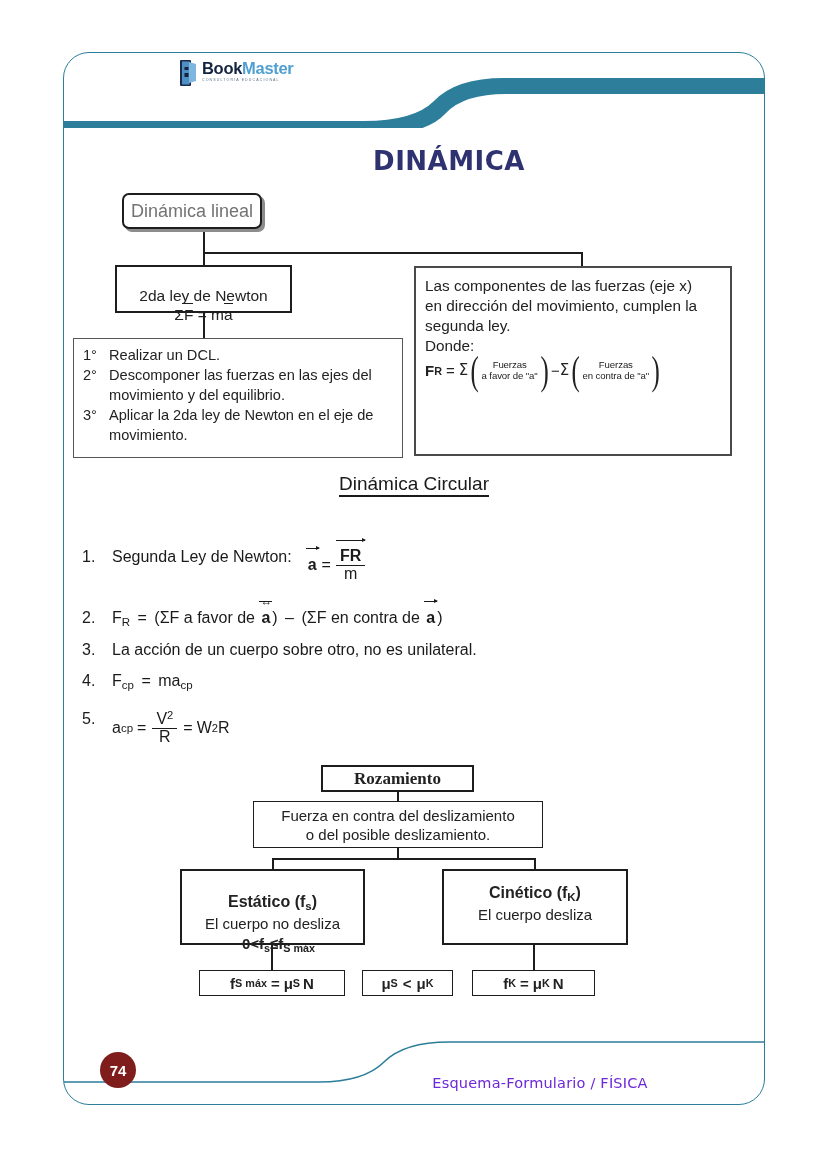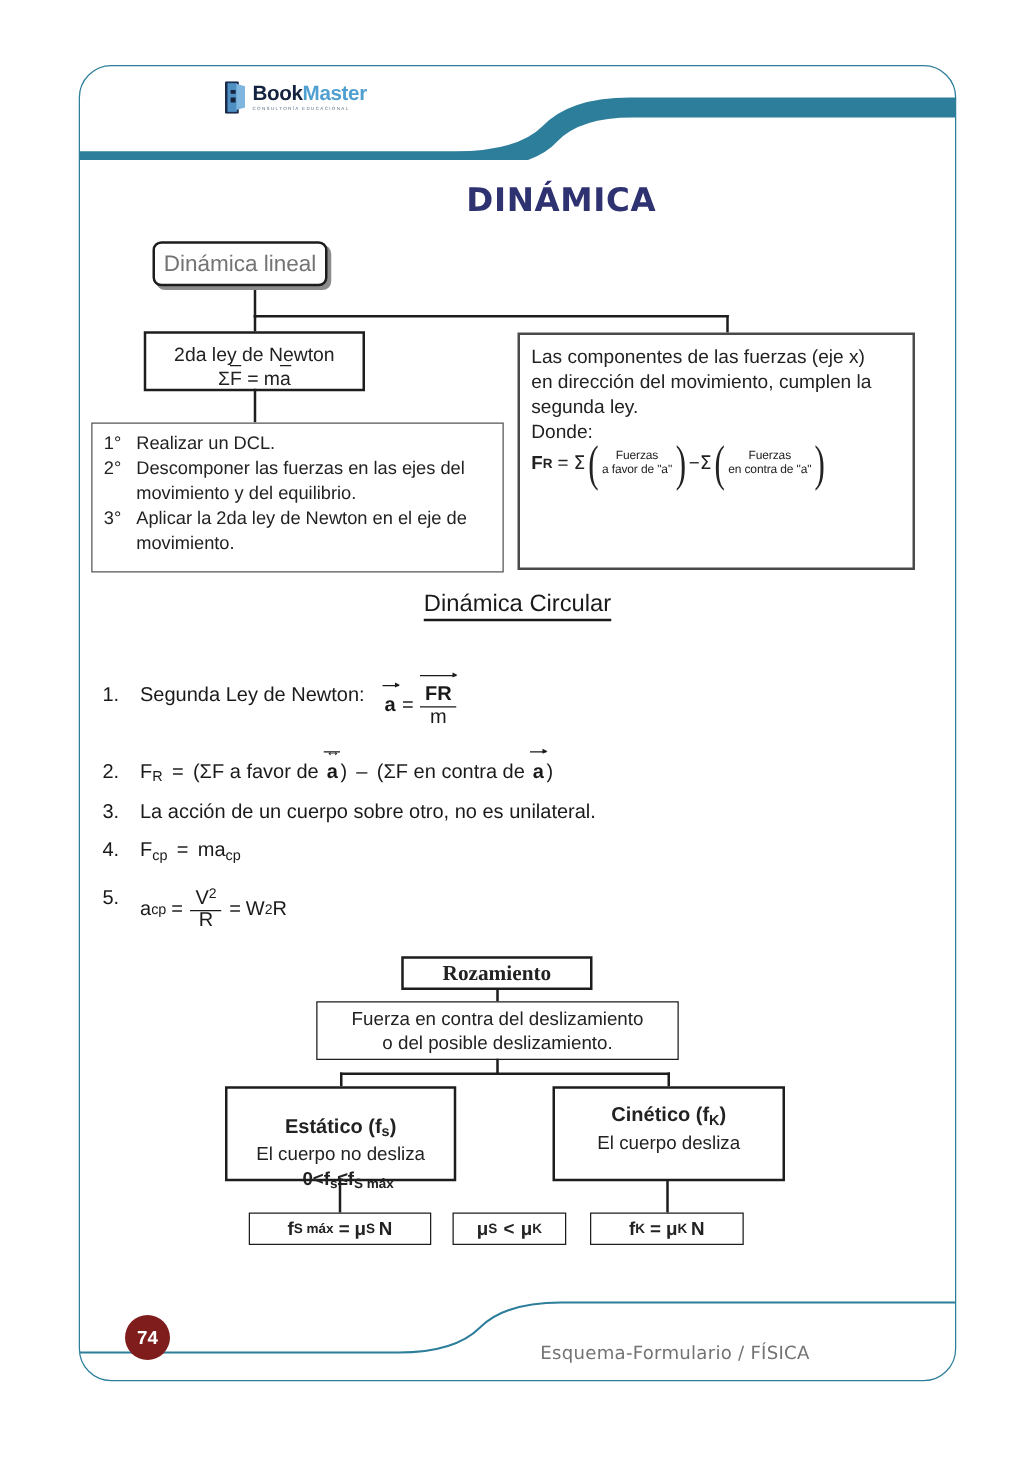--- a/index.html
+++ b/index.html
@@ -31,21 +31,21 @@
     left: 64px; top: 53px;
     width: 700px; height: 75px;
     overflow: hidden;
     pointer-events: none;
   }
 
   #logo {
     position: absolute;
     left: 180px; top: 60px;
     width: 145px; height: 36px;
-    display: flex; align-items: center; gap: 5px;
+    display: flex; gap: 5px;
   }
   #logo-book {
     width: 17px; height: 26px;
     position: relative;
     flex: none;
   }
   #logo-text { line-height: 1; }
   .logo-word {
     font-size: 16.5px;
     font-weight: bold;
@@ -93,21 +93,21 @@
     width: 140px; height: 36px;
     font-size: 18px;
     display: flex; align-items: center; justify-content: center;
     color: #737373;
   }
 
   #box-newton {
     left: 115px; top: 265px;
     width: 177px; height: 48px;
     font-size: 15.5px;
-    padding-top: 8px;
+    padding-top: 19px;
     line-height: 1.25;
     font-weight: 500;
   }
   .vbar { position: relative; }
   .vbar::after {
     content: "";
     position: absolute;
     left: 0; right: 0; top: -0.22em;
     border-top: 1.4px solid #1d1d1d;
   }
@@ -294,21 +294,21 @@
     color: #fff;
     display: flex; align-items: center; justify-content: center;
     font-size: 15px;
     font-weight: 700;
   }
   #footer-text {
     position: absolute;
     left: 390px; top: 1075px;
     width: 300px;
     text-align: center;
-    color: #737373;
+    color: #6d28d9;
     font-size: 14.5px;
     letter-spacing: 0.2px;
     font-family: "DejaVu Sans", sans-serif;
   }
 </style>
 </head>
 <body>
 
 <div id="page"></div>
 

